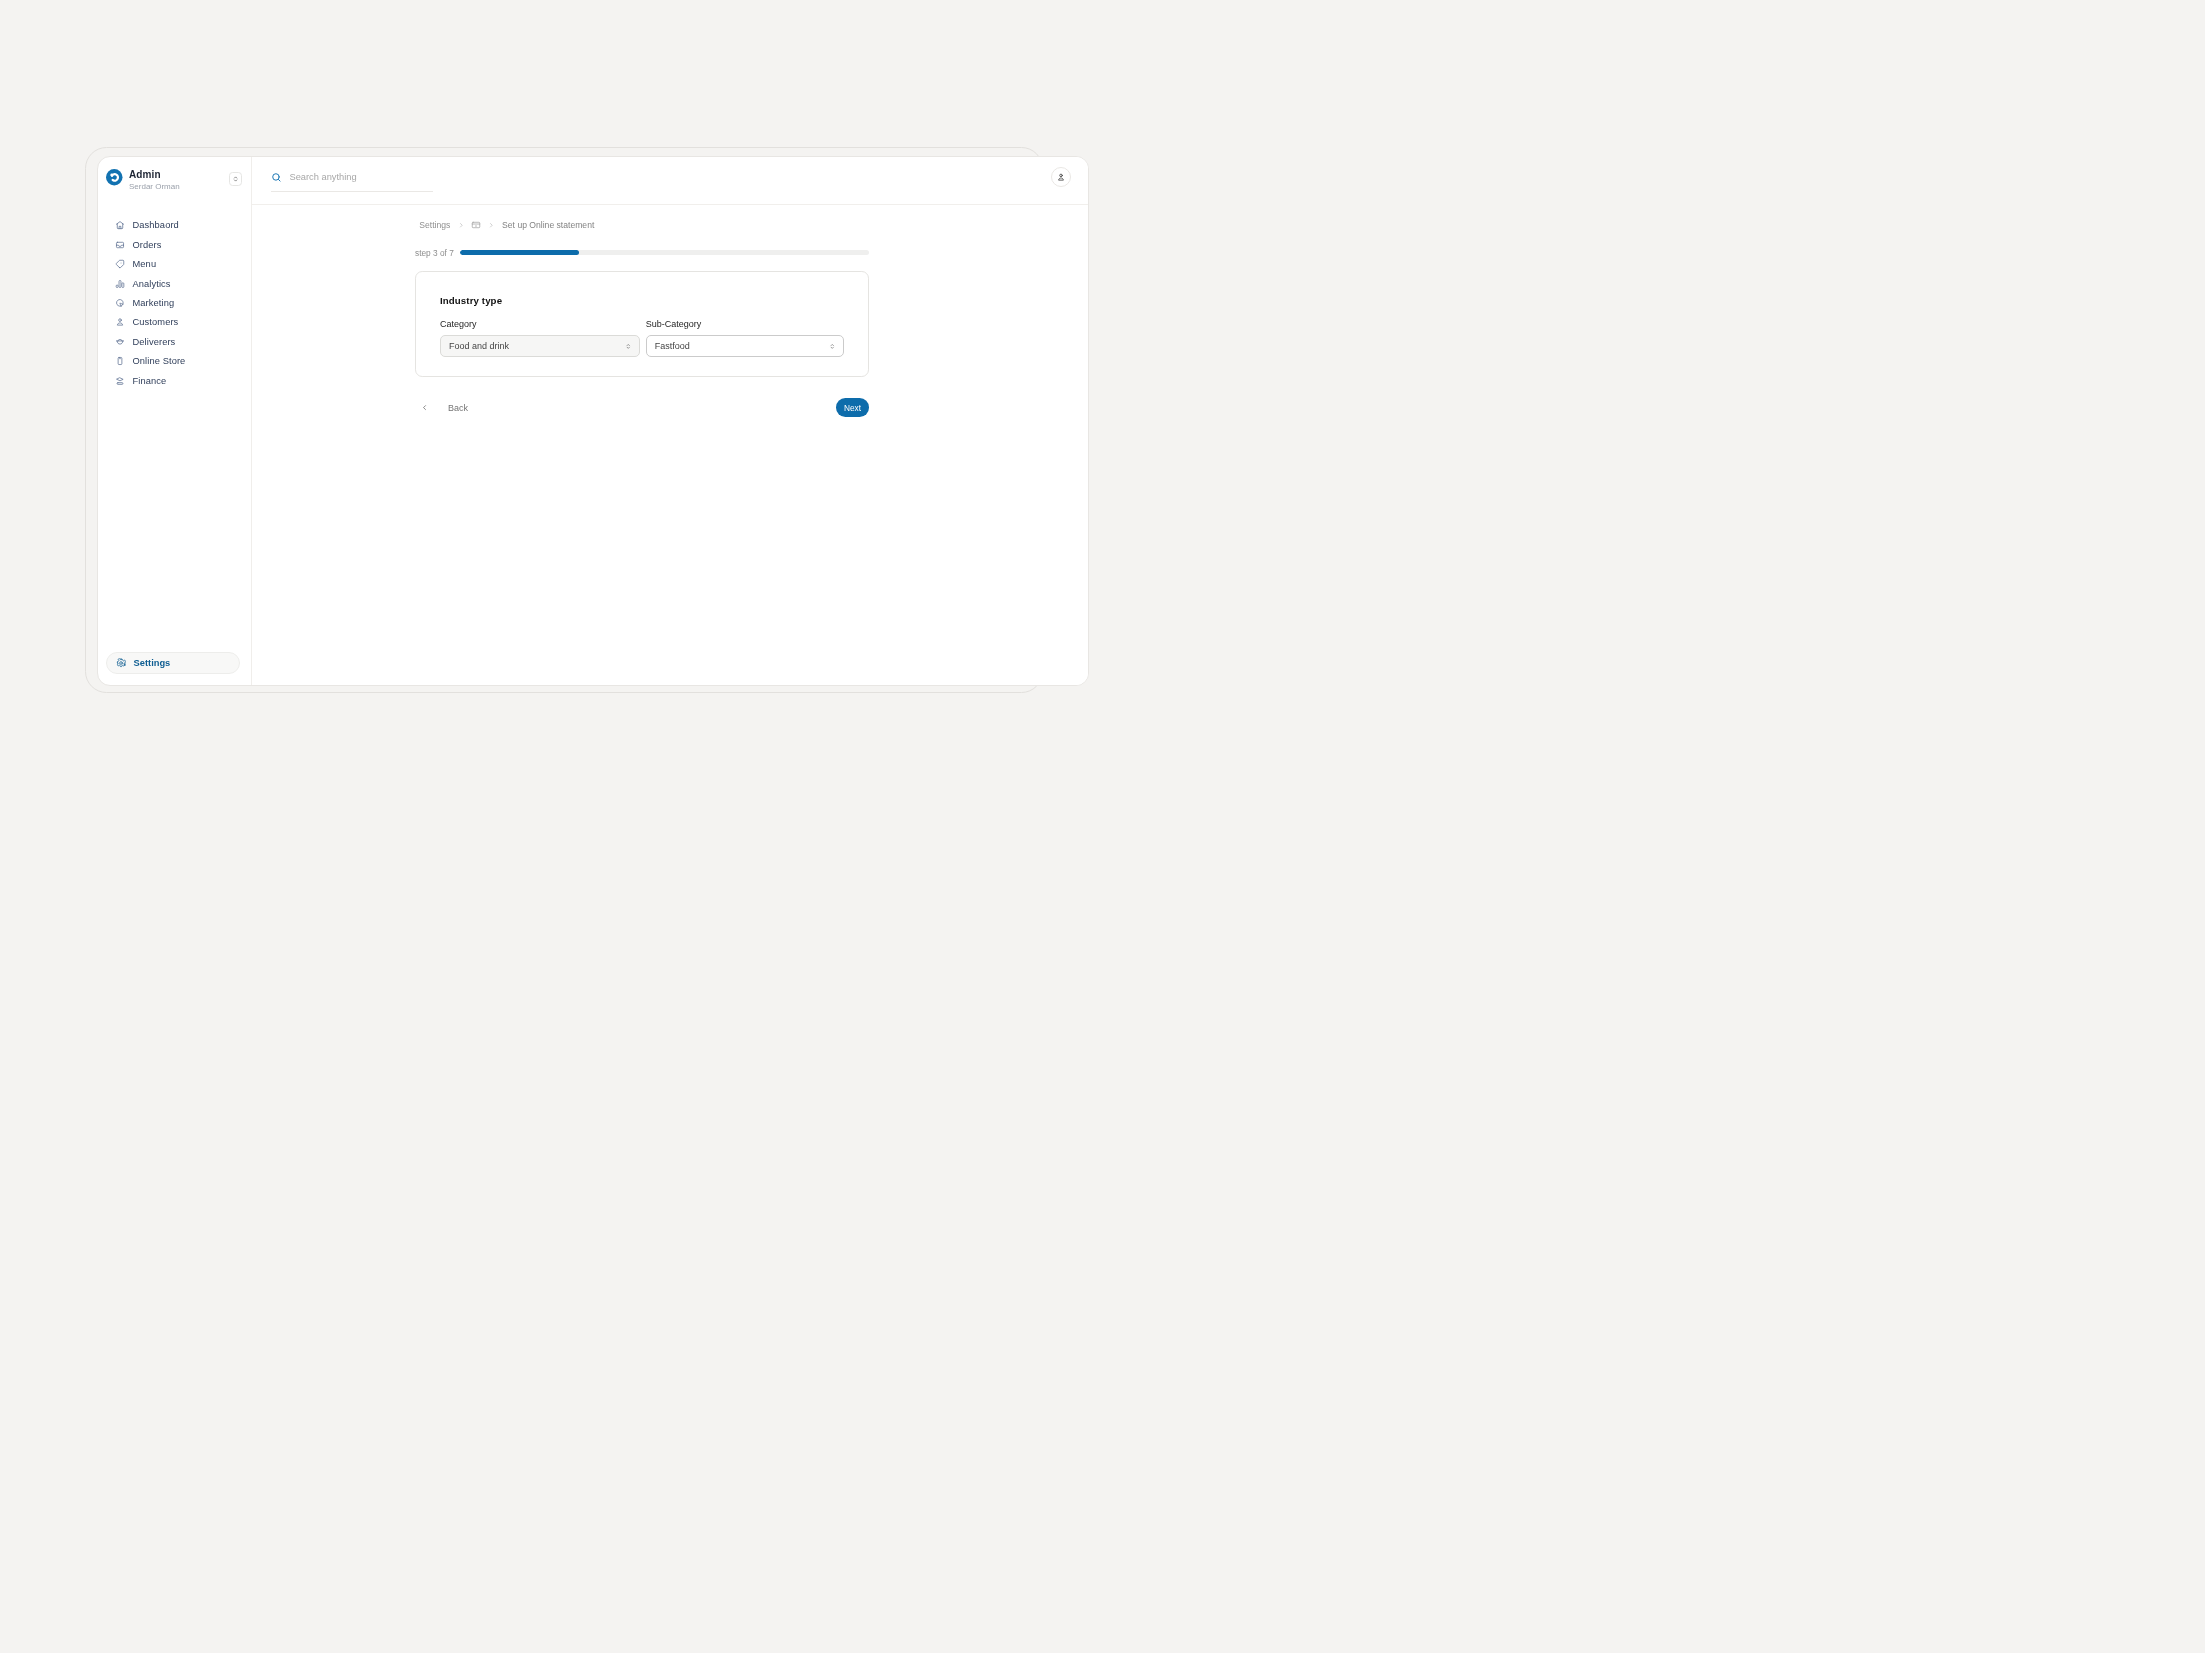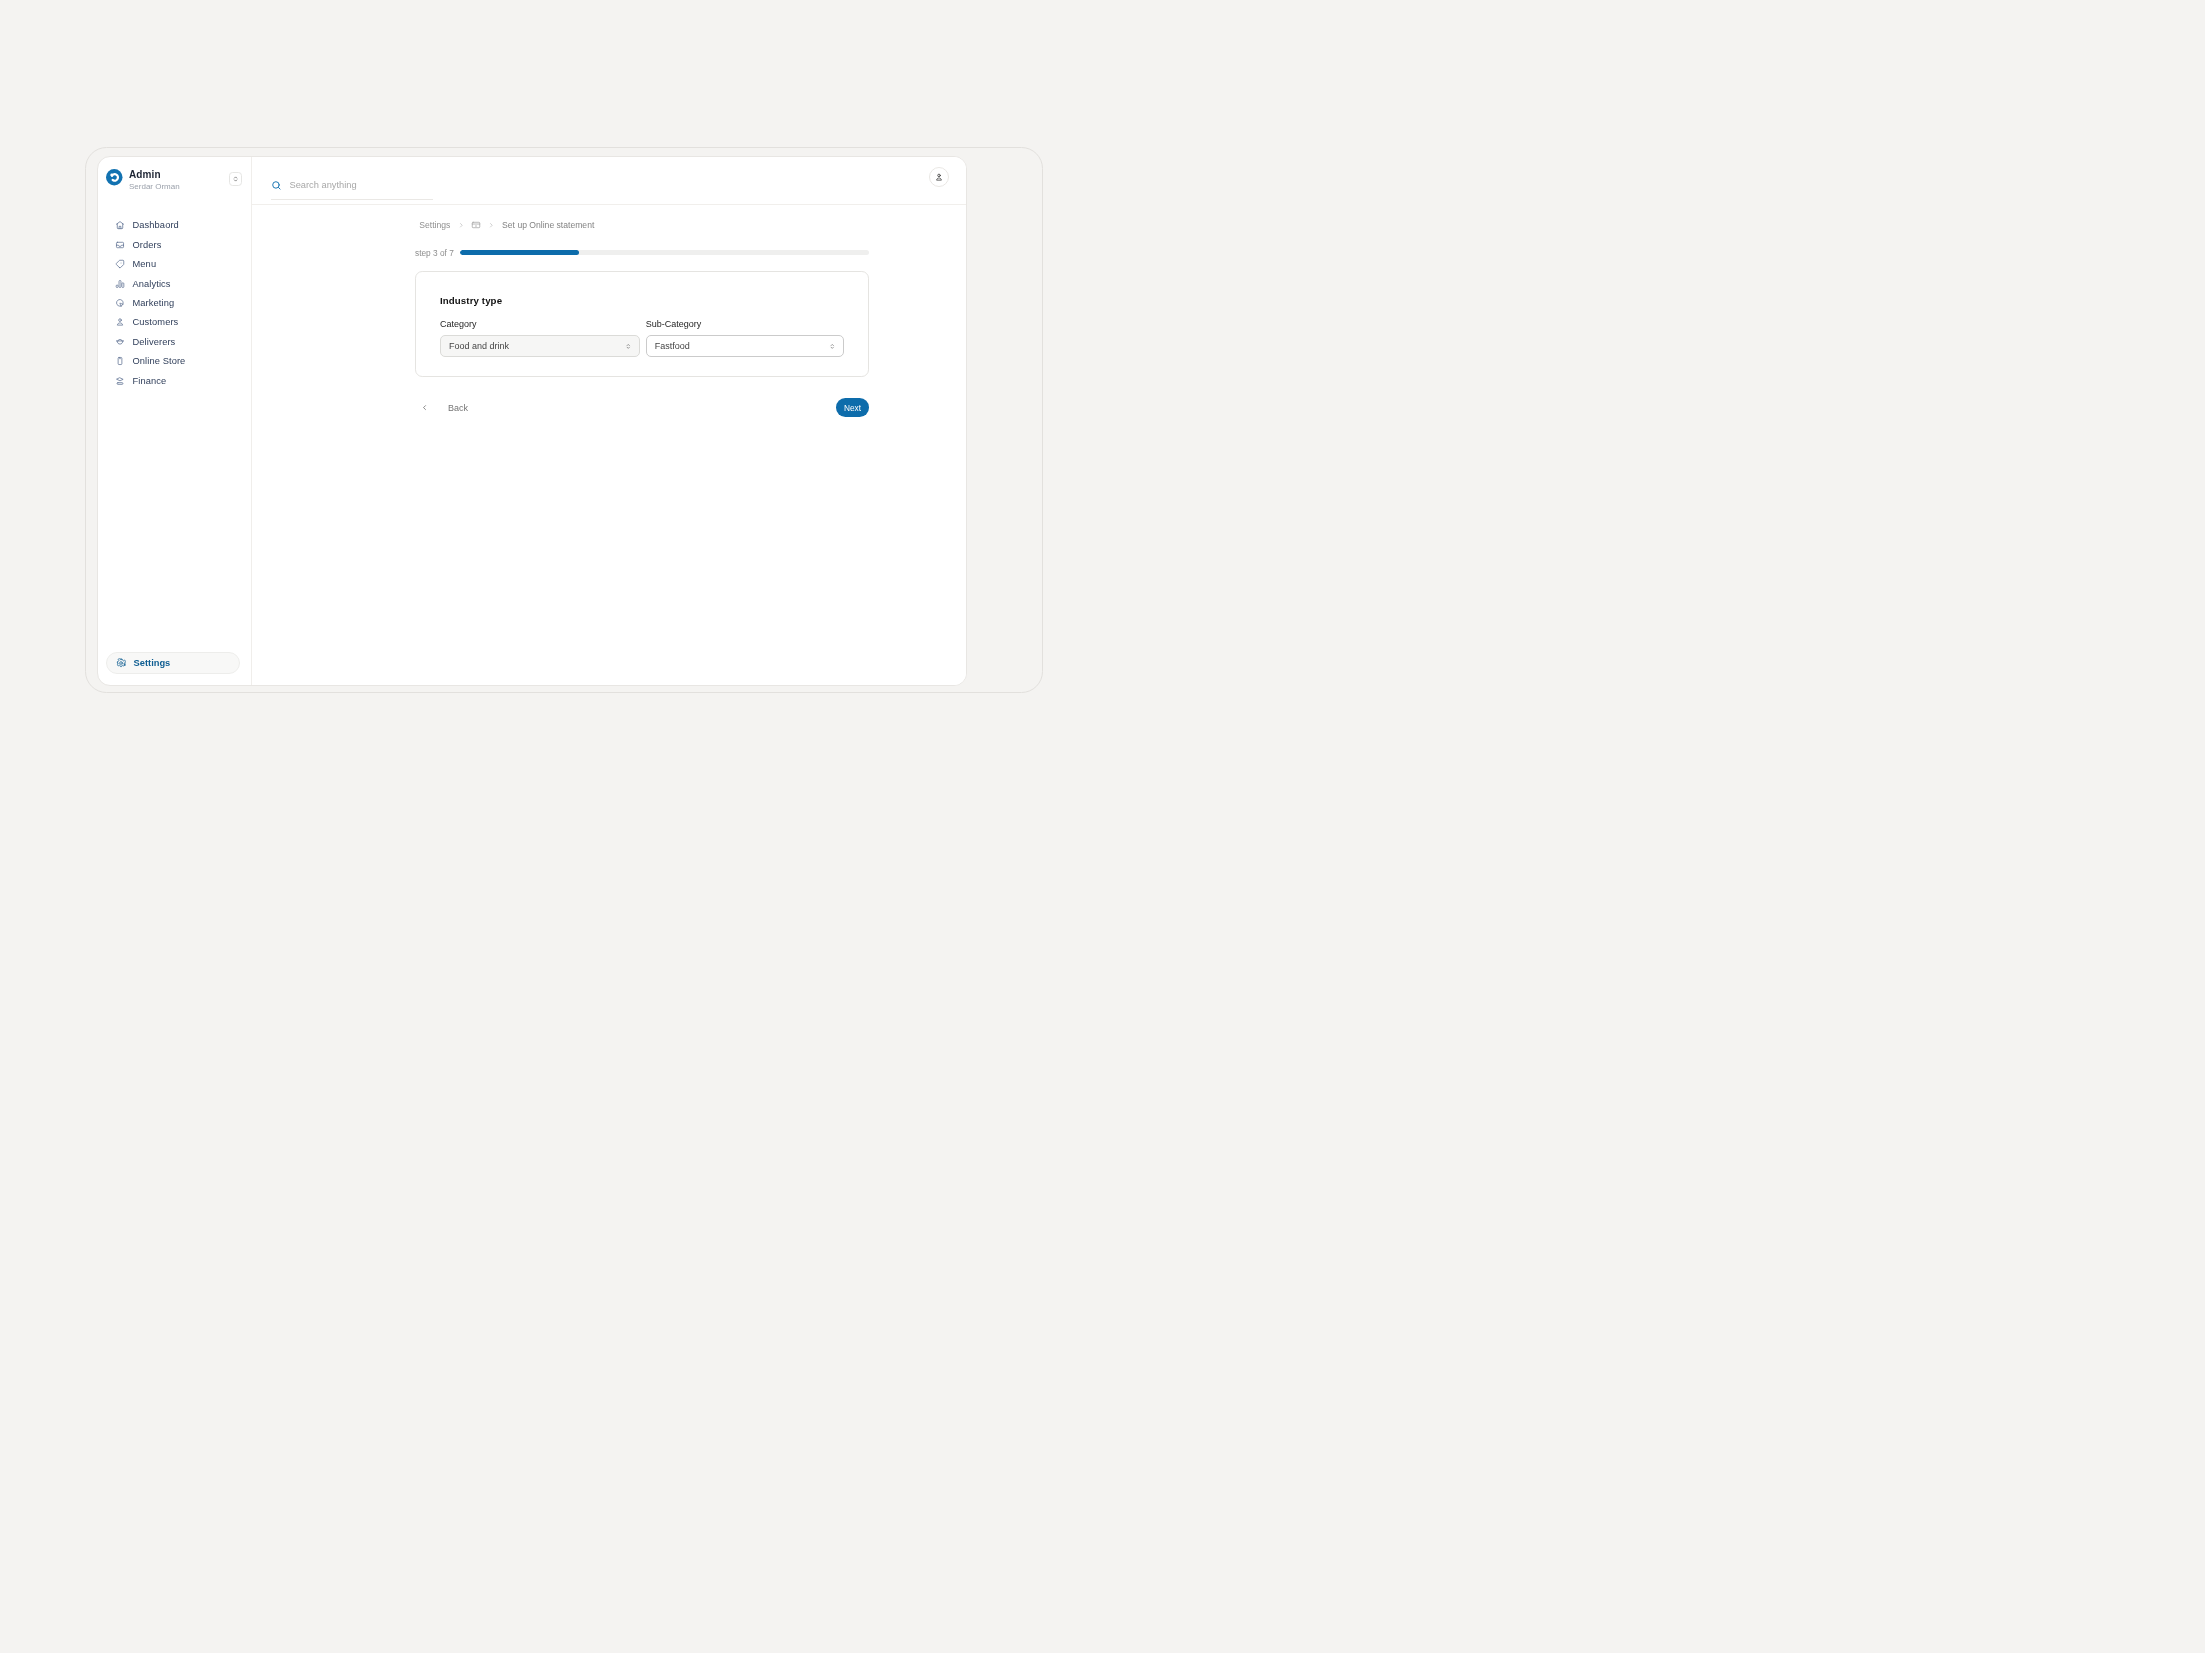--- a/index.html
+++ b/index.html
@@ -20,21 +20,21 @@
     font-family:"Liberation Sans", sans-serif;
     position:relative;
     overflow:hidden;
     color:#222;
   }
   .frame{
     position:absolute;left:85px;top:147px;width:958px;height:546px;
     border:0.7px solid #e2e0dd;border-radius:21.5px;
   }
   .app{
-    position:absolute;left:97px;top:156px;width:870px;height:530px;
+    position:absolute;left:97px;top:156px;width:992px;height:530px;
     background:#fff;border:0.7px solid #e8e6e3;border-radius:13px;
     display:flex;overflow:hidden;
   }
   
   .sidebar{
     width:154px;min-width:154px;position:relative;
     border-right:0.7px solid #f0eeeb;
   }
   .profile{display:flex;align-items:flex-start;padding:11.5px 8.6px 0 8px;cursor:pointer;}
   .logo{width:16.5px;height:16.5px;flex:0 0 16.5px;margin-top:0.7px;}
@@ -57,21 +57,21 @@
     position:absolute;left:8px;bottom:10.8px;width:134px;height:22px;
     background:#f8f8f7;border:0.7px solid #ededeb;border-radius:11.5px;
     display:flex;align-items:center;padding-left:8.6px;gap:8px;cursor:pointer;
   }
   .settings-pill .nav-icon{color:var(--settings_blue);}
   .settings-label{font-size:9.3px;font-weight:700;color:var(--settings_blue);}
   
   .main{flex:1;position:relative;background:#fff;}
   .topbar{height:48px;border-bottom:0.7px solid #f1efec;position:relative;}
   .search{
-    position:absolute;left:18.7px;top:14px;width:162px;height:29px;
+    position:absolute;left:18.7px;top:6px;width:162px;height:29px;
     display:flex;align-items:center;gap:8px;border-bottom:0.7px solid #eae8e5;
   }
   .search svg{width:10.8px;height:10.8px;flex:0 0 10.8px;color:var(--logo_blue);}
   .search input{
     border:none;outline:none;background:transparent;flex:1;
     font-family:"Liberation Sans",sans-serif;font-size:9.3px;color:#444;
   }
   .search input::placeholder{color:#a8a8a8;}
   .account-btn{
     position:absolute;right:17px;top:10px;width:20px;height:20px;border-radius:50%;

